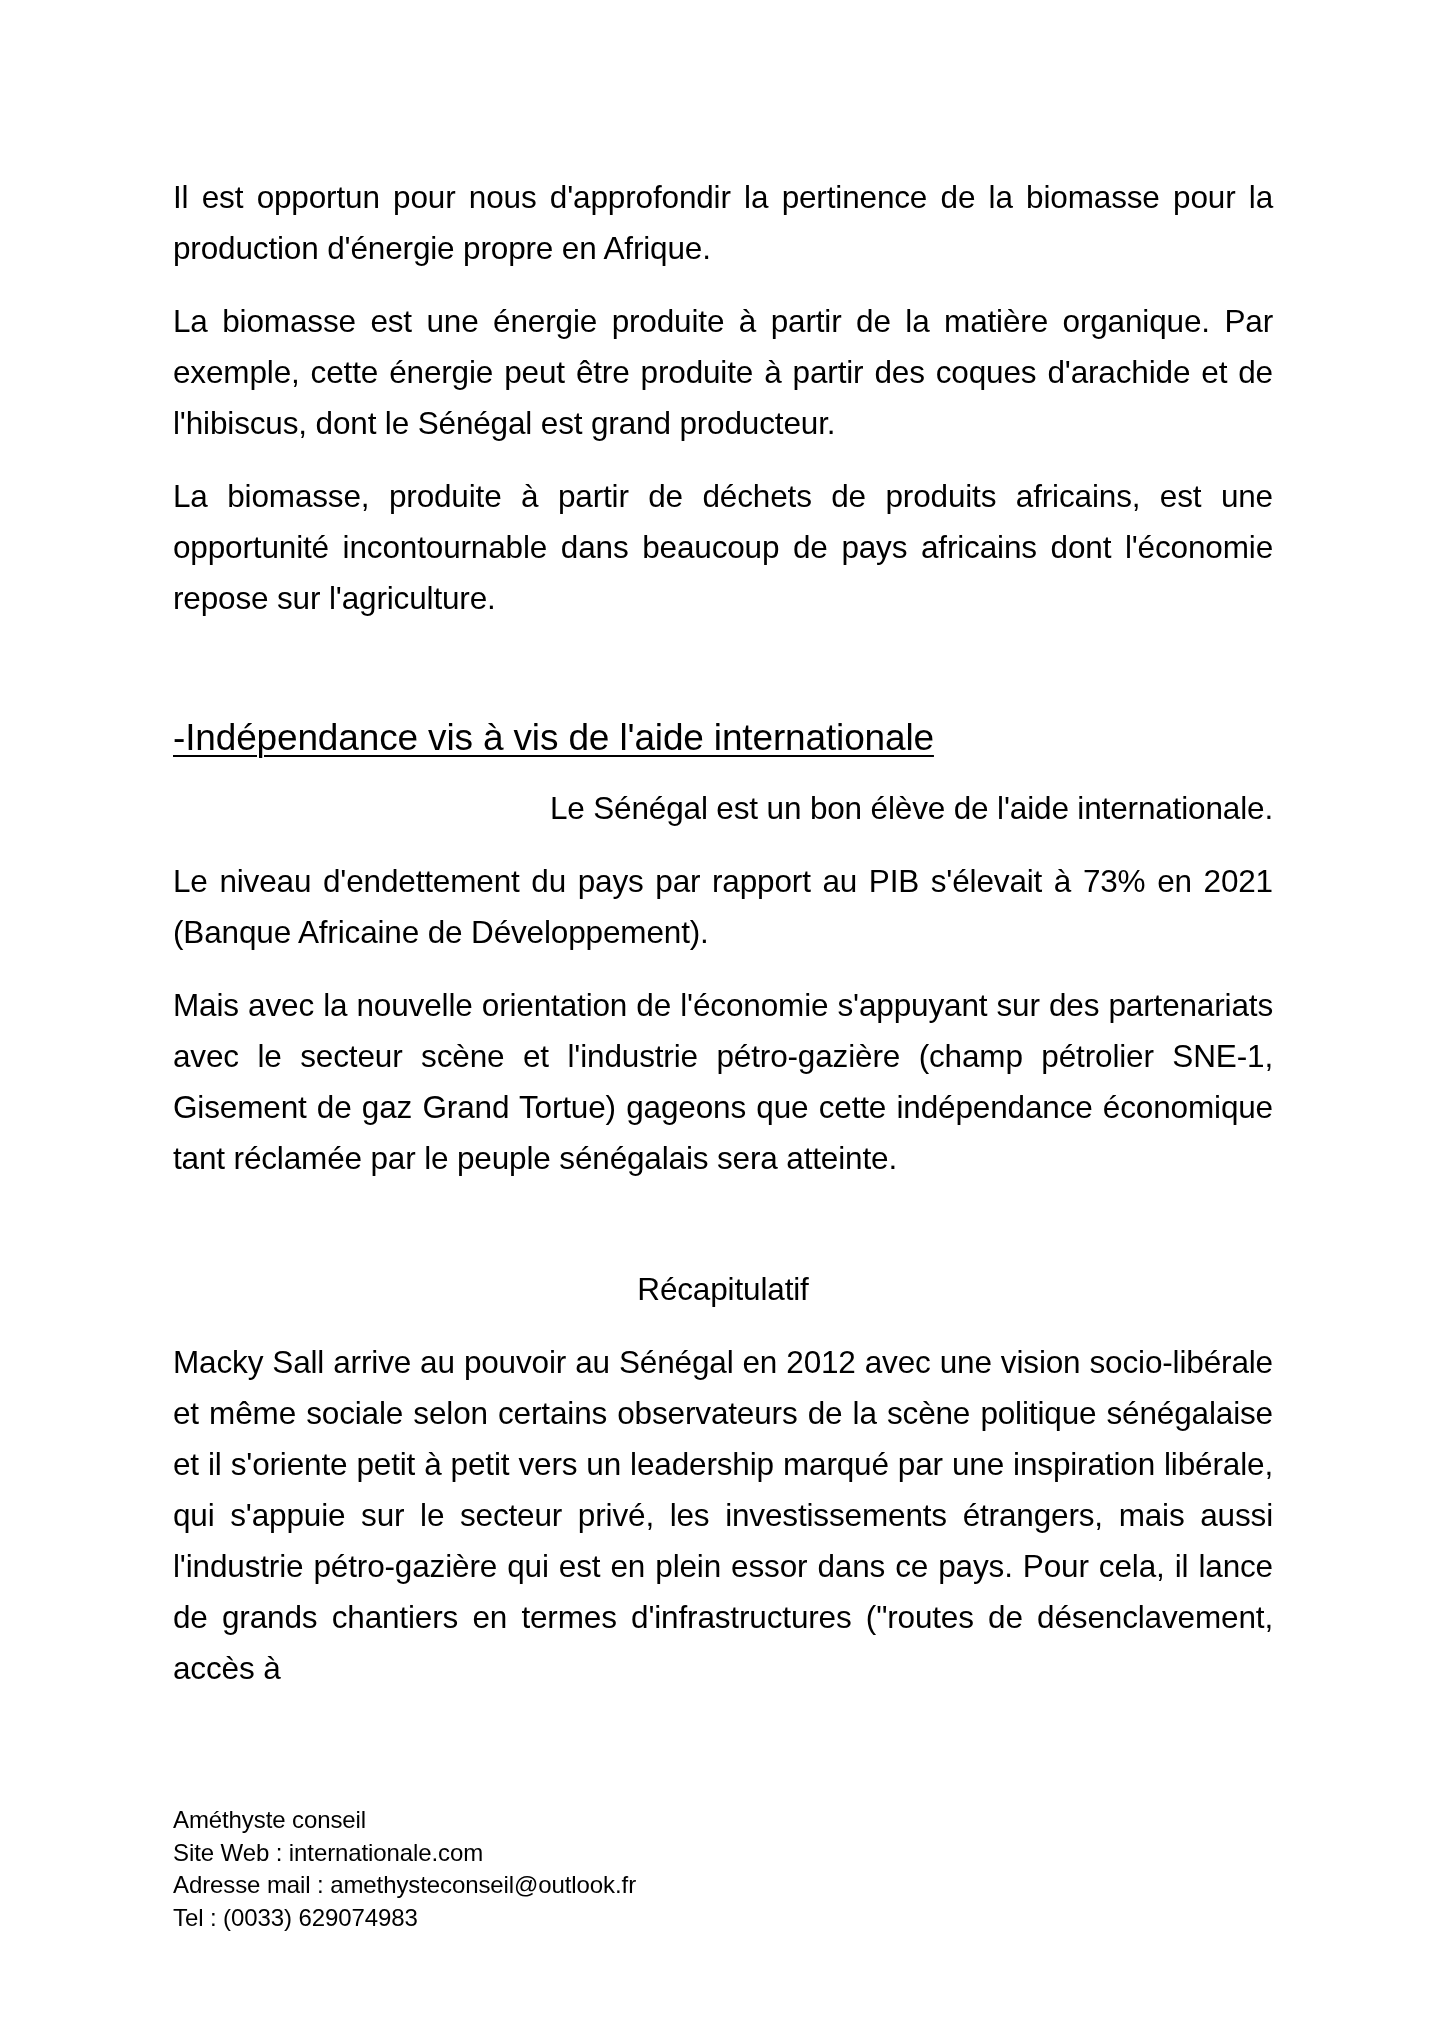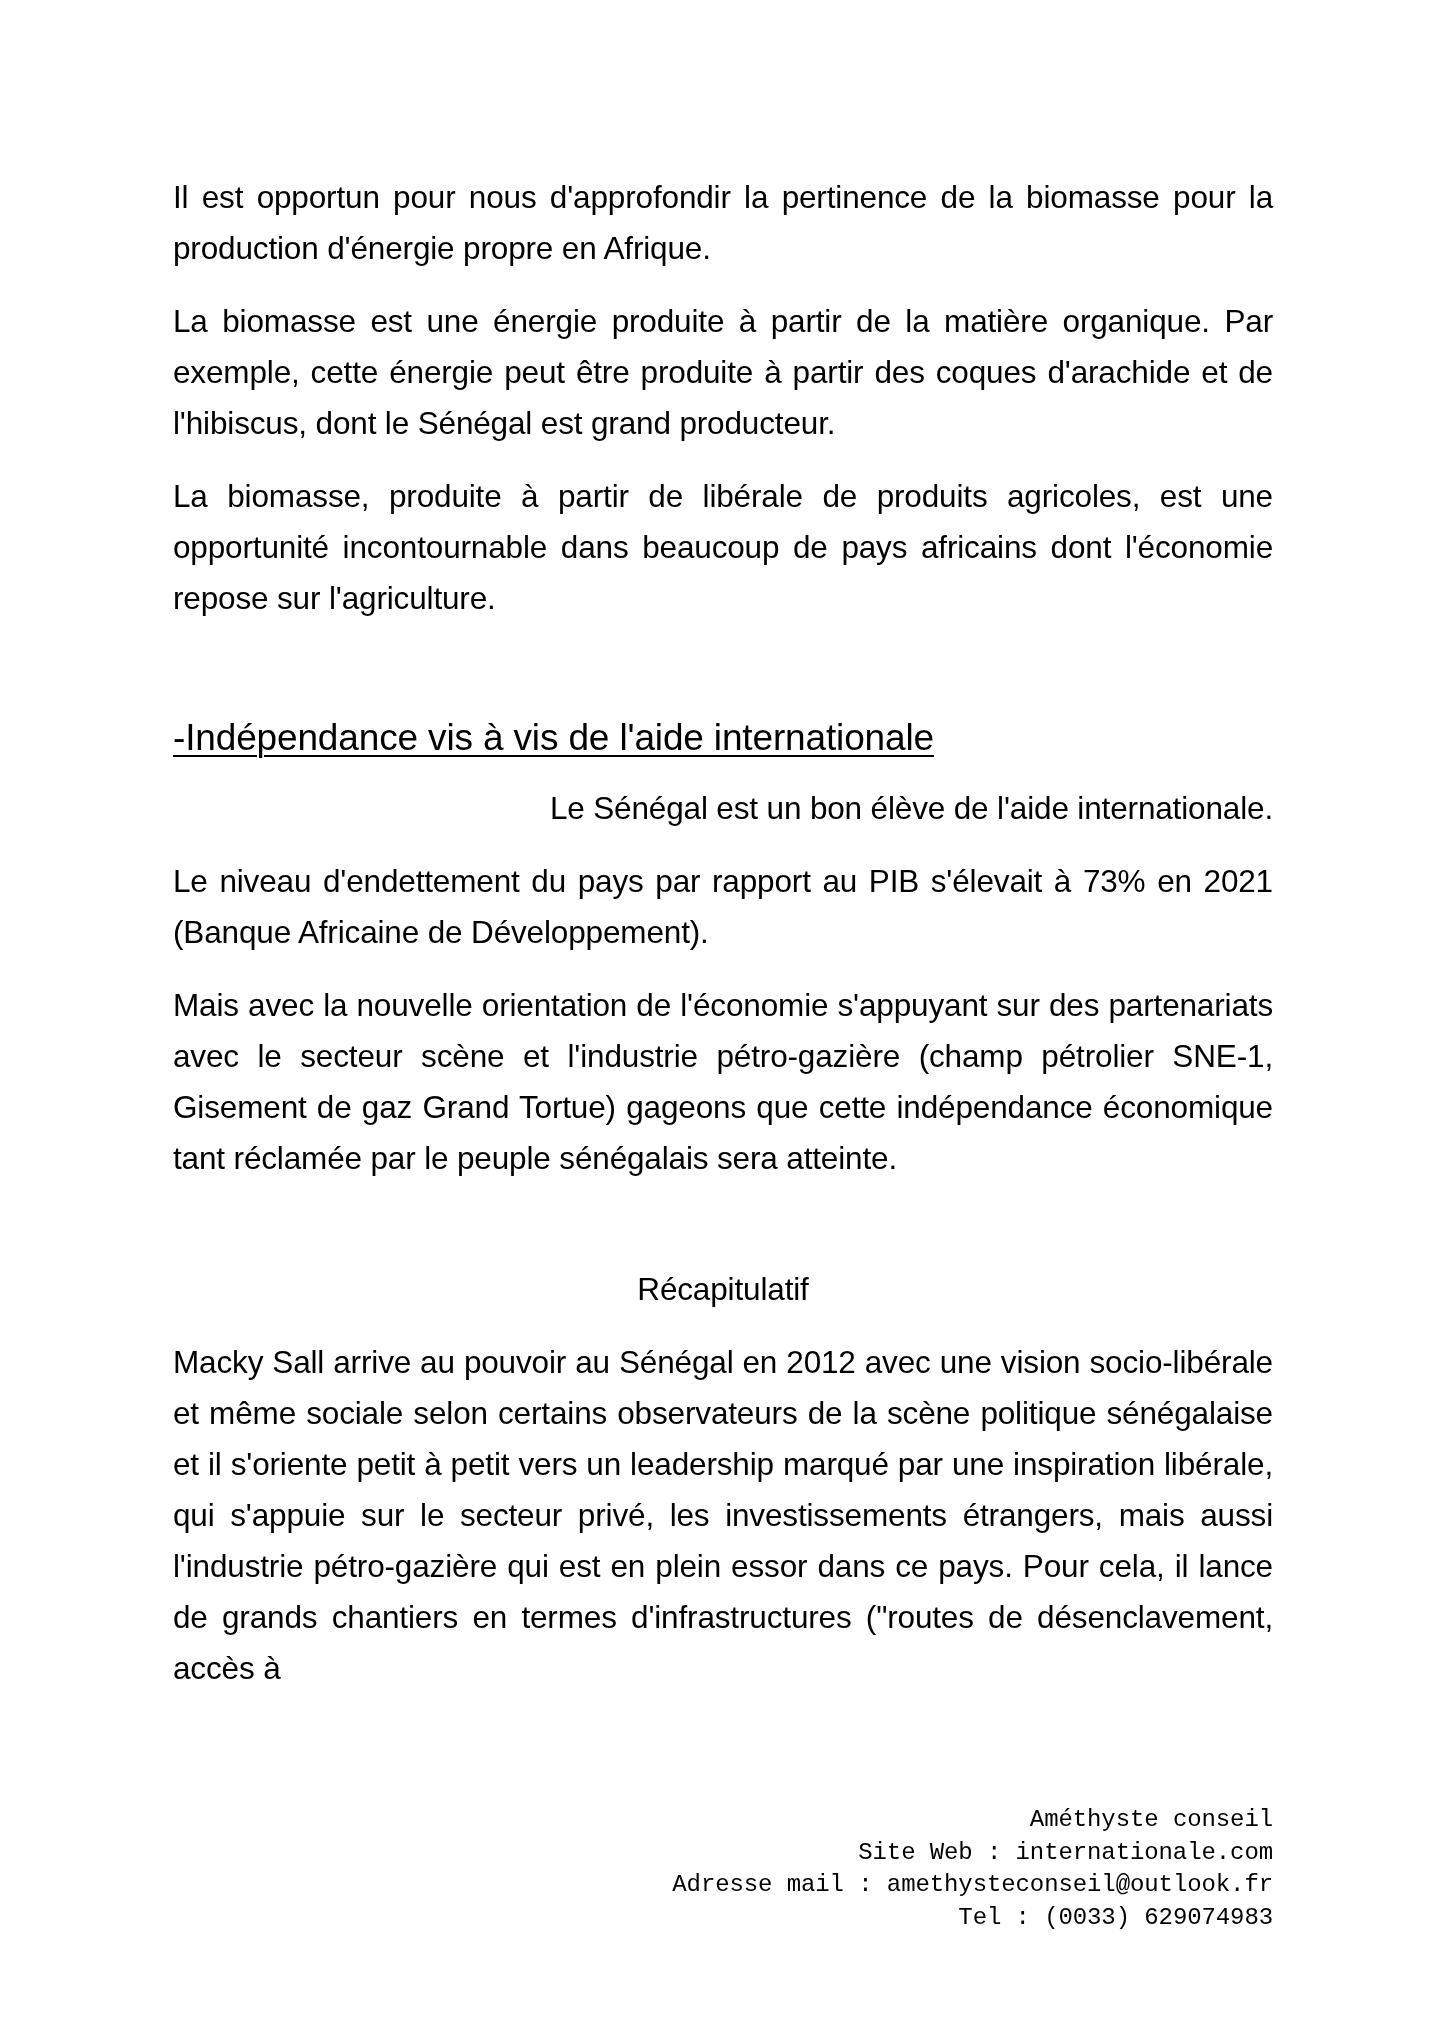--- a/index.html
+++ b/index.html
@@ -70,39 +70,38 @@
   .footer {
     position: absolute;
     left: 173px;
     top: 1804px;
     width: 1100px;
   }
   .footer-line {
     font-size: 24px;
     line-height: 32.5px;
     margin: 0;
-    text-align: right;
+    text-align: left;
     letter-spacing: -0.1px;
     font-stretch: condensed;
     white-space: pre;
-    font-family: Liberation Mono, monospace;
   }
 </style>
 </head>
 <body>
 
 <div class="page">
 
   <div class="content">
 
     <p class="para">Il est opportun pour nous d'approfondir la pertinence de la biomasse pour la production d'énergie propre en Afrique.</p>
 
     <p class="para">La biomasse est une énergie produite à partir de la matière organique. Par exemple, cette énergie peut être produite à partir des coques d'arachide et de l'hibiscus, dont le Sénégal est grand producteur.</p>
 
-    <p class="para">La biomasse, produite à partir de libérale de produits agricoles, est une opportunité incontournable dans beaucoup de pays africains dont l'économie repose sur l'agriculture.</p>
+    <p class="para">La biomasse, produite à partir de déchets de produits africains, est une opportunité incontournable dans beaucoup de pays africains dont l'économie repose sur l'agriculture.</p>
 
     <div class="spacer-lg"></div>
 
     <p class="heading-underline">-Indépendance vis à vis de l'aide internationale</p>
 
     <p class="para ragged">Le Sénégal est un bon élève de l'aide internationale.</p>
 
     <p class="para">Le niveau d'endettement du pays par rapport au PIB s'élevait à 73% en 2021 (Banque Africaine de Développement).</p>
 
     <p class="para">Mais avec la nouvelle orientation de l'économie s'appuyant sur des partenariats avec le secteur scène et l'industrie pétro-gazière (champ pétrolier SNE-1, Gisement de gaz Grand Tortue) gageons que cette indépendance économique tant réclamée par le peuple sénégalais sera atteinte.</p>

